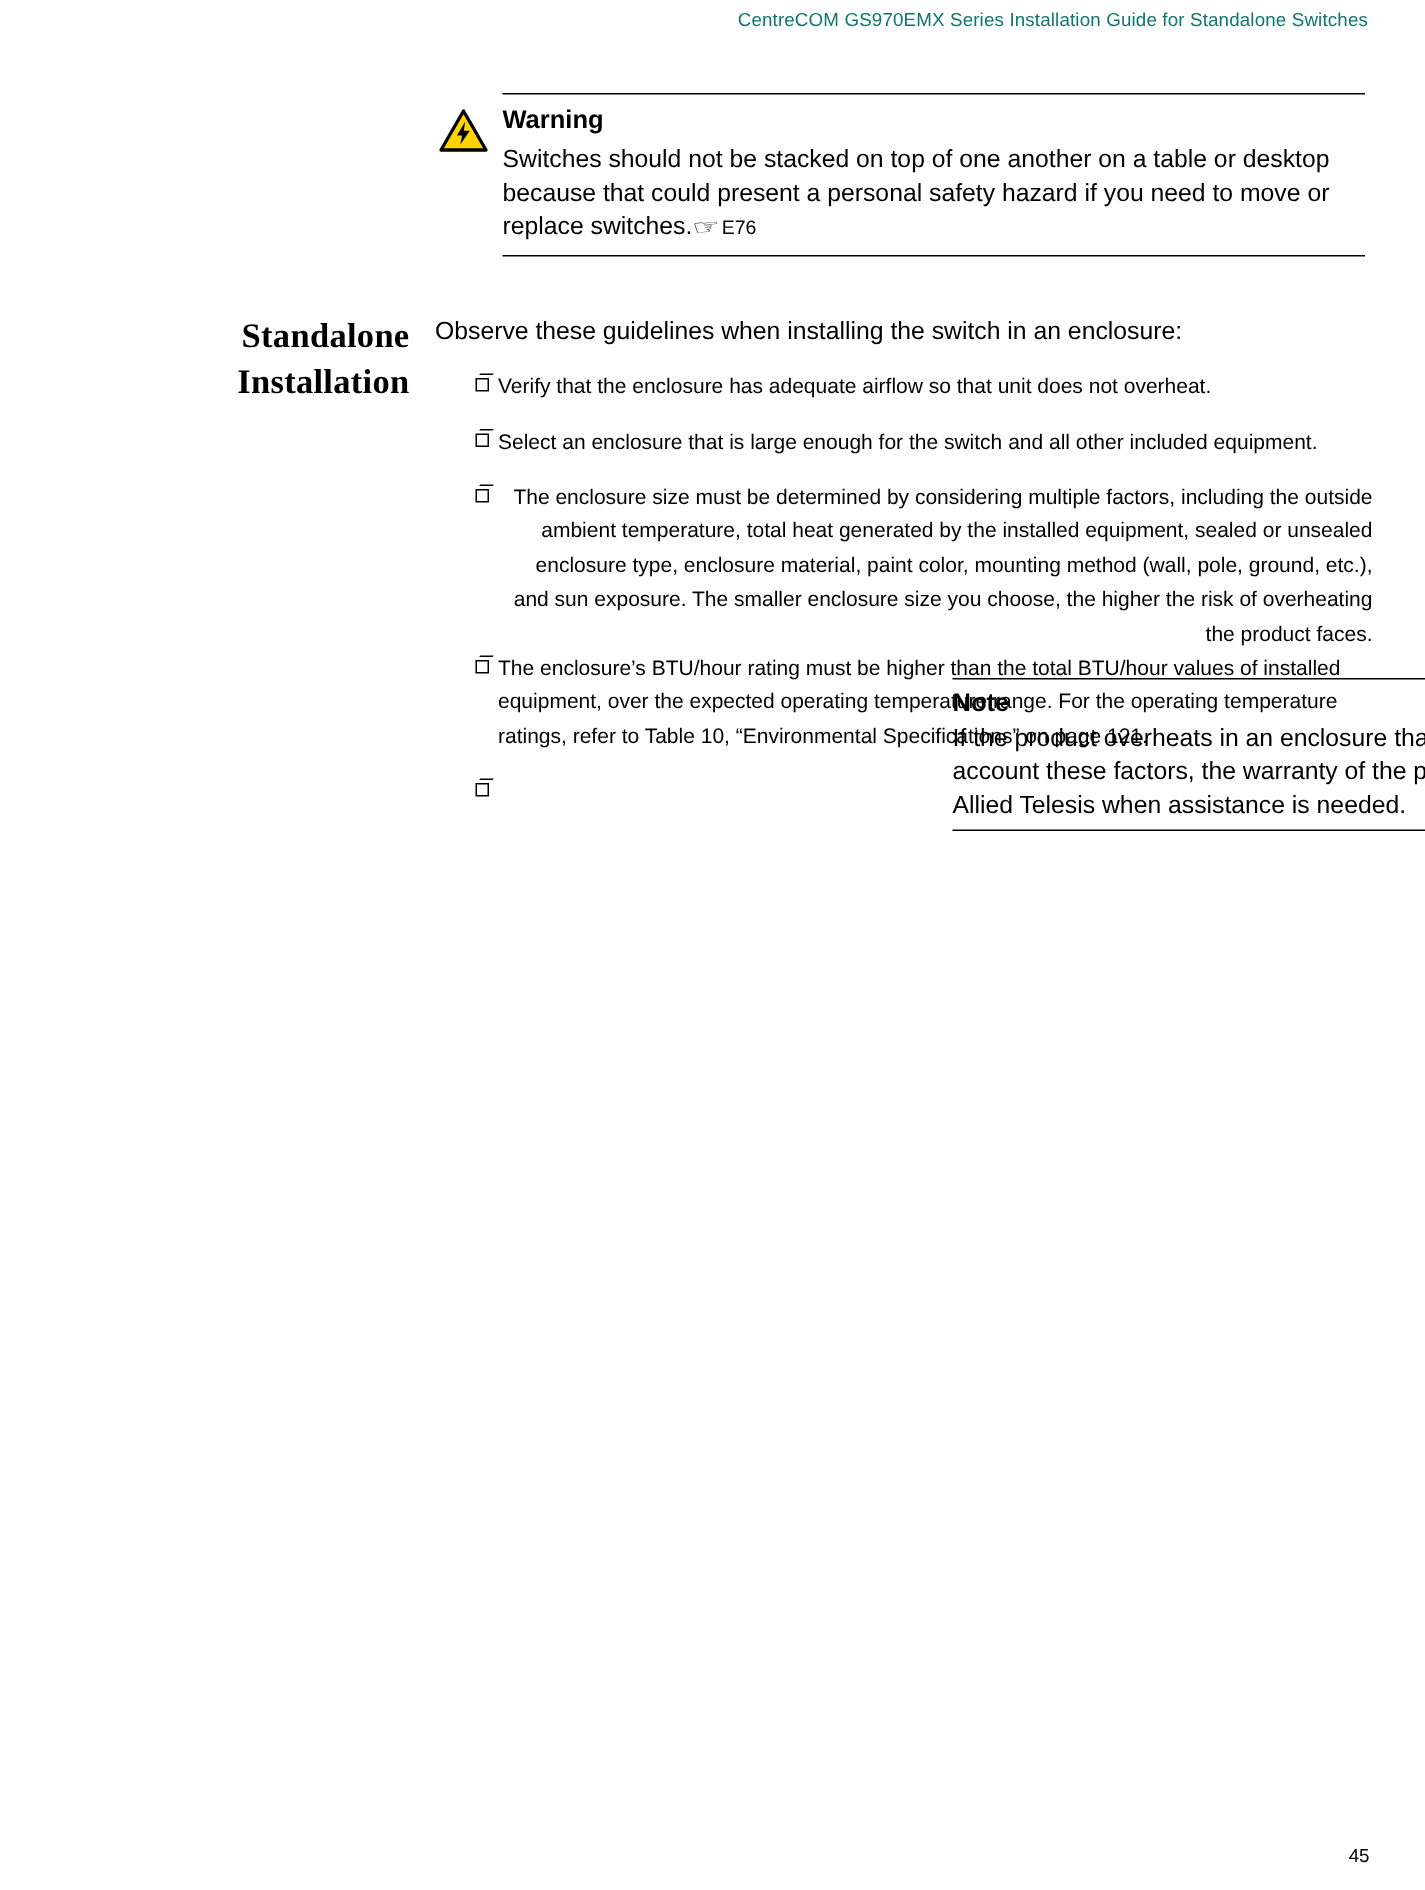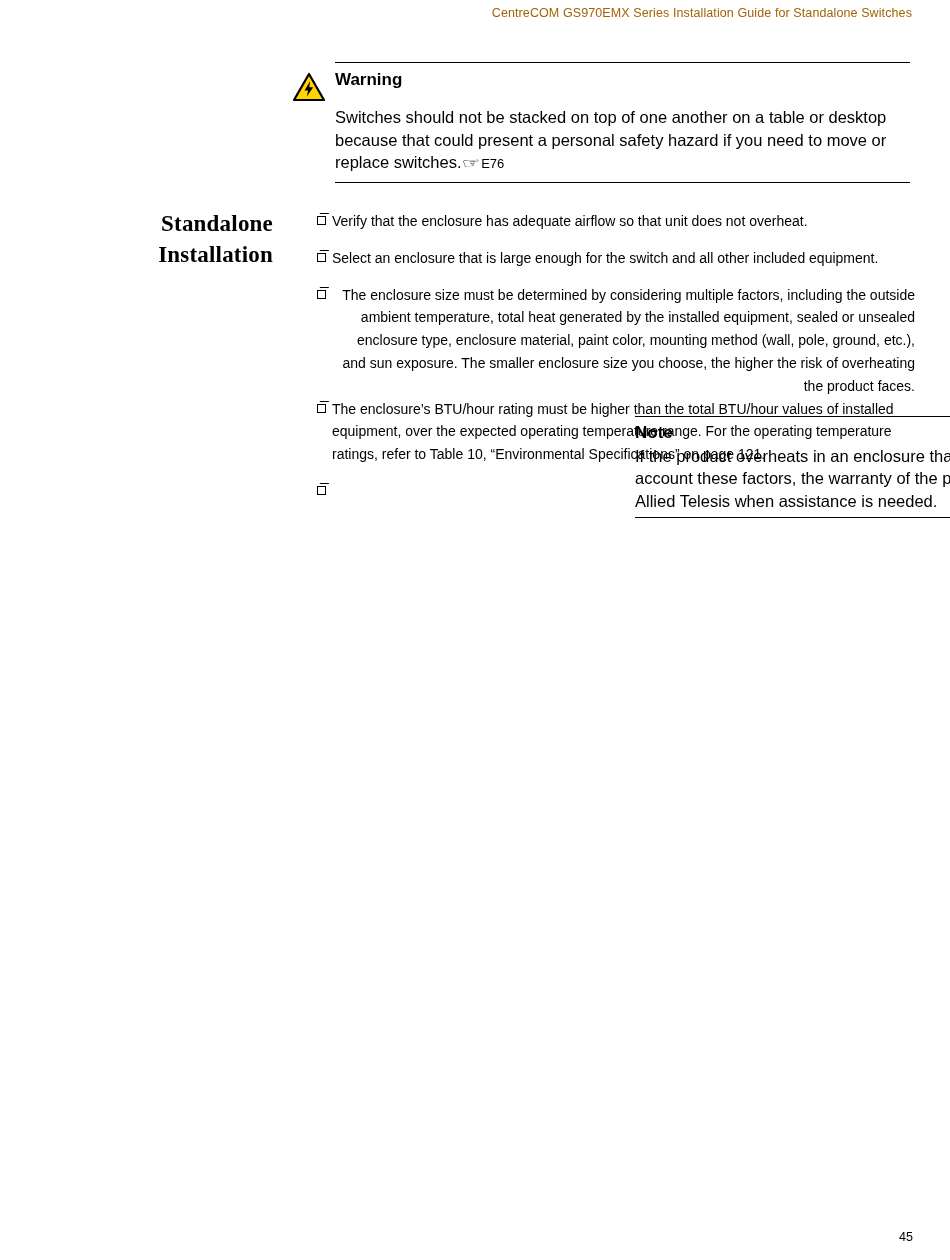--- a/index.html
+++ b/index.html
@@ -22,21 +22,21 @@
     box-sizing: border-box;
   }
 
   
   .running-header {
     position: absolute;
     top: 6px;
     right: 38px;
     font-size: 12.5px;
     letter-spacing: 0.1px;
-    color: #a16207;
+    color: #0f766e;
     white-space: nowrap;
   }
 
   
   .admon {
     position: absolute;
     left: 335px;
     width: 575px;
     box-sizing: border-box;
   }
@@ -50,21 +50,21 @@
     font-size: 0;
     line-height: 0;
   }
   .admon .body {
     padding: 5px 0 6px 0;
   }
   .admon .title {
     font-weight: bold;
     font-size: 17px;
     line-height: 23px;
-    margin-bottom: 15px;
+    margin-bottom: 4px;
   }
   .admon .text {
     font-size: 16.5px;
     line-height: 22.5px;
   }
   .e-code {
     font-size: 13px;
     white-space: nowrap;
   }
   .hand-glyph {
@@ -194,20 +194,21 @@
     <div class="rule-bottom"></div>
   </div>
 
   <div class="section-head">
     <div>Standalone</div>
     <div>Installation</div>
   </div>
 
   <div class="body-col">
 
+    <p class="lead">Observe these guidelines when installing the switch in an enclosure:</p>
 
     <ul class="bullets">
       <li>
         <span class="sq-bullet"></span>
         <span>Verify that the enclosure has adequate airflow so that unit does not overheat.</span>
       </li>
       <li>
         <span class="sq-bullet"></span>
         <span>Select an enclosure that is large enough for the switch and all other included equipment.</span>
       </li>

